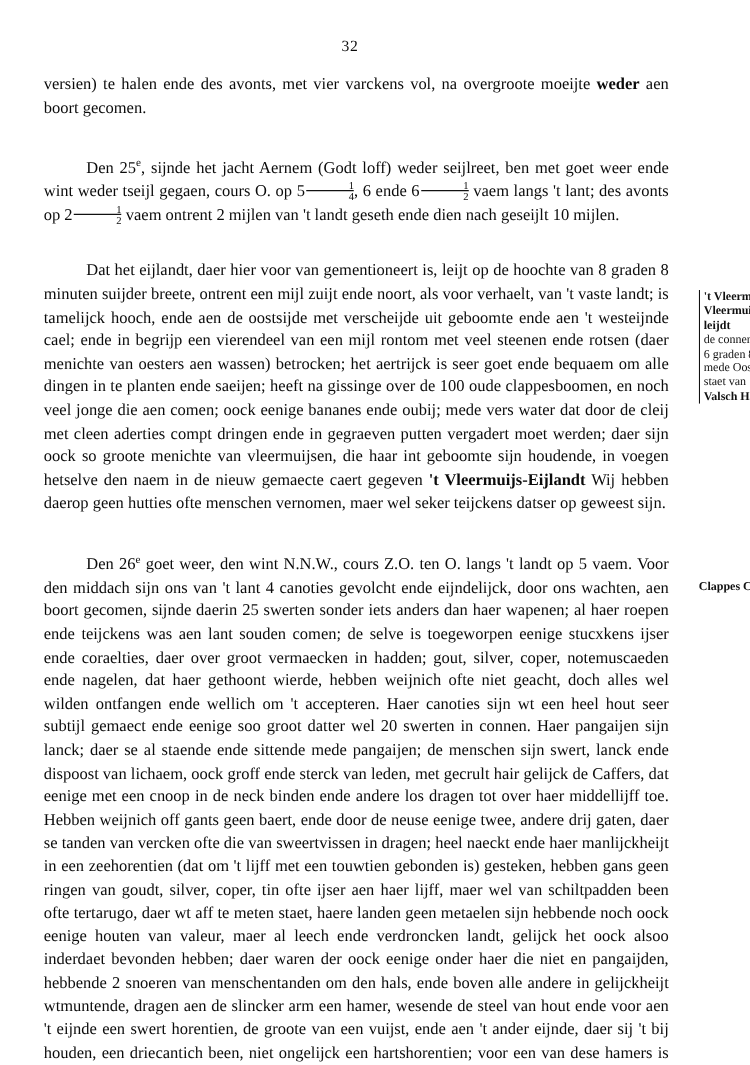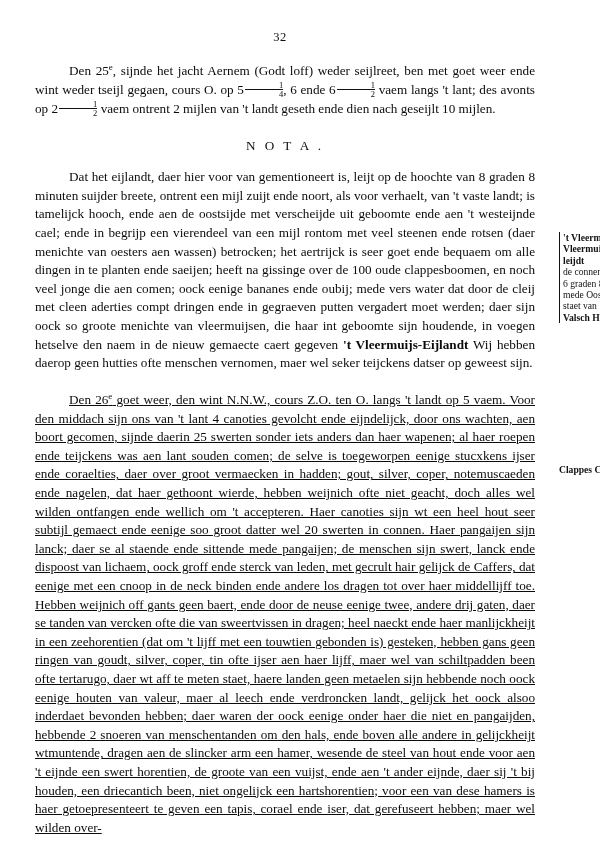--- a/index.html
+++ b/index.html
@@ -39,22 +39,21 @@
   }
   p.para {
     margin: 0 0 0 0;
     font-size: 13.2px;
     line-height: 18.6px;
     text-align: justify;
     text-justify: inter-word;
     hyphens: none;
   }
   p.para + p.para {
-    margin-top: 14px;
-    text-decoration: underline;
+    margin-top: 26px;
   }
   .indent {
     text-indent: 34px;
   }
   .nota {
     margin: 20px 0 14px 0;
     text-align: center;
     font-size: 13.2px;
     letter-spacing: 3px;
   }
@@ -96,24 +95,24 @@
 </style>
 </head>
 <body>
 
 <div class="page">
 
   <div class="page-number">32</div>
 
   <div class="body-col">
 
+    <p class="para">versien) te halen ende des avonts, met vier varckens vol, na overgroote moeijte <span class="bold">weder</span> aen boort gecomen.</p>
 
     <p class="para indent">Den 25<span class="sup">e</span>, sijnde het jacht Aernem (Godt loff) weder seijlreet, ben met goet weer ende wint weder tseijl gegaen, cours O. op 5<span class="frac"><span class="num">1</span><span class="den">4</span></span>, 6 ende 6<span class="frac"><span class="num">1</span><span class="den">2</span></span> vaem langs 't lant; des avonts op 2<span class="frac"><span class="num">1</span><span class="den">2</span></span> vaem ontrent 2 mijlen van 't landt geseth ende dien nach geseijlt 10 mijlen.</p>
 
-    <div class="nota">N O T A .</div>
 
     <p class="para indent">Dat het eijlandt, daer hier voor van gementioneert is, leijt op de hoochte van 8 graden 8 minuten suijder breete, ontrent een mijl zuijt ende noort, als voor verhaelt, van 't vaste landt; is tamelijck hooch, ende aen de oostsijde met verscheijde uit geboomte ende aen 't westeijnde cael; ende in begrijp een vierendeel van een mijl rontom met veel steenen ende rotsen (daer menichte van oesters aen wassen) betrocken; het aertrijck is seer goet ende bequaem om alle dingen in te planten ende saeijen; heeft na gissinge over de 100 oude clappesboomen, en noch veel jonge die aen comen; oock eenige bananes ende oubij; mede vers water dat door de cleij met cleen aderties compt dringen ende in gegraeven putten vergadert moet werden; daer sijn oock so groote menichte van vleermuijsen, die haar int geboomte sijn houdende, in voegen hetselve den naem in de nieuw gemaecte caert gegeven <span class="bold">'t Vleermuijs-Eijlandt</span> Wij hebben daerop geen hutties ofte menschen vernomen, maer wel seker teijckens datser op geweest sijn.</p>
 
     <p class="para indent">Den 26<span class="sup">e</span> goet weer, den wint N.N.W., cours Z.O. ten O. langs 't landt op 5 vaem. Voor den middach sijn ons van 't lant 4 canoties gevolcht ende eijndelijck, door ons wachten, aen boort gecomen, sijnde daerin 25 swerten sonder iets anders dan haer wapenen; al haer roepen ende teijckens was aen lant souden comen; de selve is toegeworpen eenige stucxkens ijser ende coraelties, daer over groot vermaecken in hadden; gout, silver, coper, notemuscaeden ende nagelen, dat haer gethoont wierde, hebben weijnich ofte niet geacht, doch alles wel wilden ontfangen ende wellich om 't accepteren. Haer canoties sijn wt een heel hout seer subtijl gemaect ende eenige soo groot datter wel 20 swerten in connen. Haer pangaijen sijn lanck; daer se al staende ende sittende mede pangaijen; de menschen sijn swert, lanck ende dispoost van lichaem, oock groff ende sterck van leden, met gecrult hair gelijck de Caffers, dat eenige met een cnoop in de neck binden ende andere los dragen tot over haer middellijff toe. Hebben weijnich off gants geen baert, ende door de neuse eenige twee, andere drij gaten, daer se tanden van vercken ofte die van sweertvissen in dragen; heel naeckt ende haer manlijckheijt in een zeehorentien (dat om 't lijff met een touwtien gebonden is) gesteken, hebben gans geen ringen van goudt, silver, coper, tin ofte ijser aen haer lijff, maer wel van schiltpadden been ofte tertarugo, daer wt aff te meten staet, haere landen geen metaelen sijn hebbende noch oock eenige houten van valeur, maer al leech ende verdroncken landt, gelijck het oock alsoo inderdaet bevonden hebben; daer waren der oock eenige onder haer die niet en pangaijden, hebbende 2 snoeren van menschentanden om den hals, ende boven alle andere in gelijckheijt wtmuntende, dragen aen de slincker arm een hamer, wesende de steel van hout ende voor aen 't eijnde een swert horentien, de groote van een vuijst, ende aen 't ander eijnde, daer sij 't bij houden, een driecantich been, niet ongelijck een hartshorentien; voor een van dese hamers is haer getoepresenteert te geven een tapis, corael ende iser, dat gerefuseert hebben; maer wel wilden over-</p>
 
   </div>
 
   <div class="margin-note" id="note-vleermuijs">
     <div class="note-div">
       <div class="mn-bold">'t Vleermuij</div>

